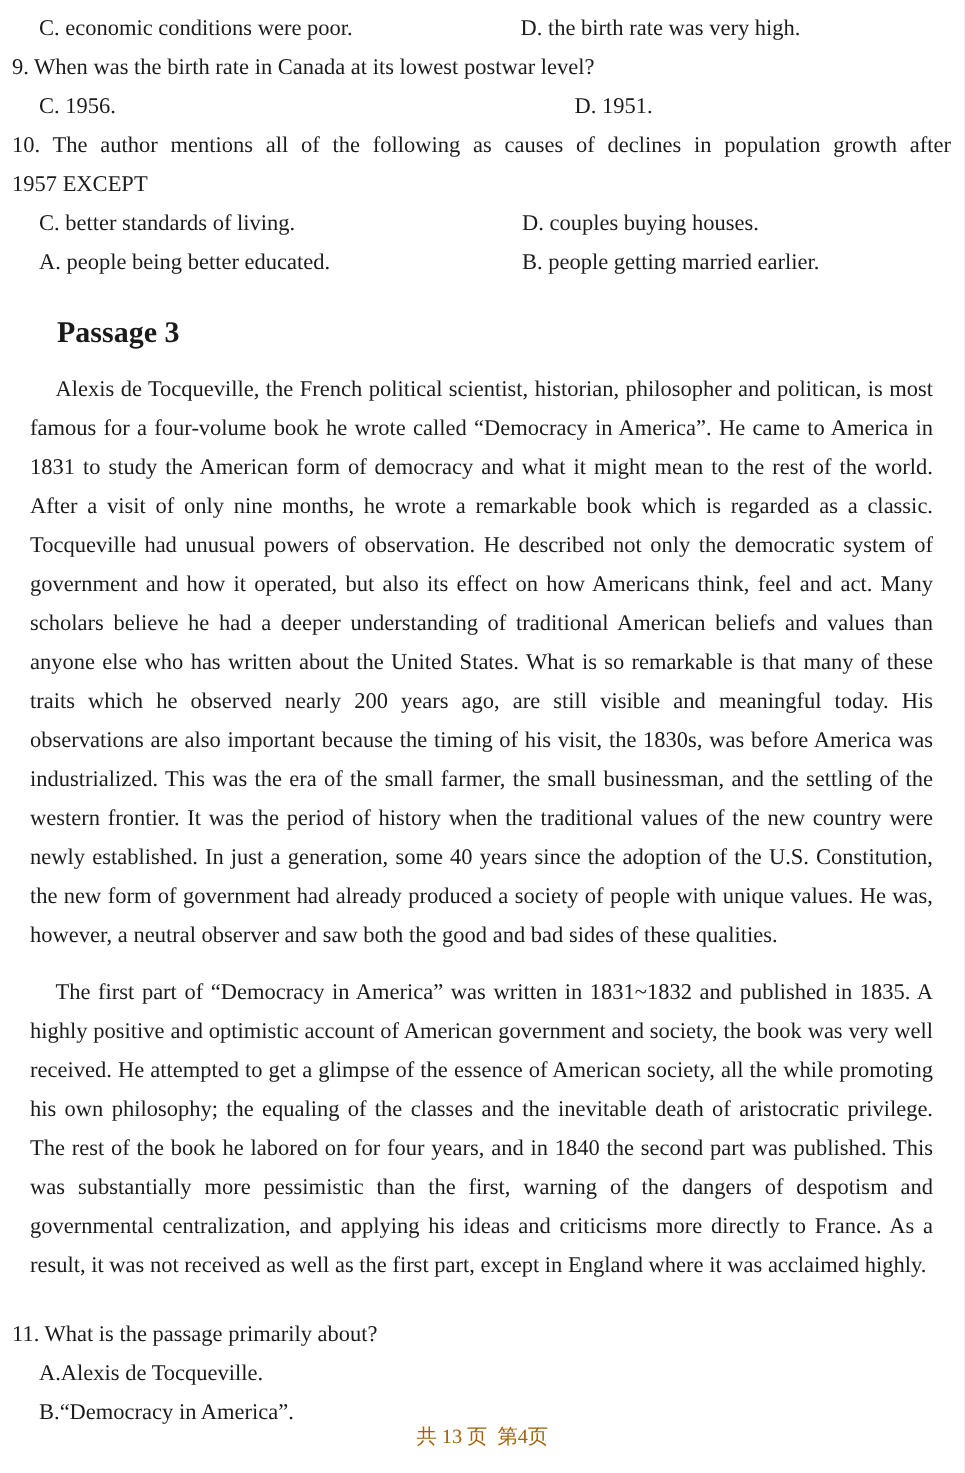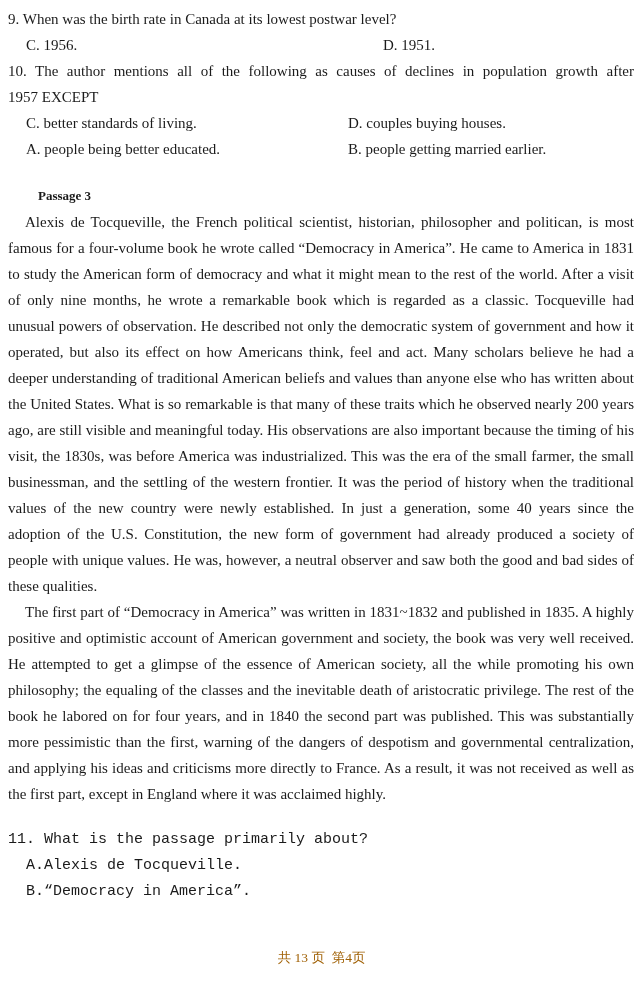--- a/index.html
+++ b/index.html
@@ -40,34 +40,33 @@
   .q-line {
     height: 26px;
     white-space: nowrap;
   }
   .q-just {
     height: 26px;
     text-align: justify;
     text-align-last: justify;
   }
   .passage-title {
-    font-size: 13px;
+    font-size: 20px;
     font-weight: bold;
     margin: 21px 0 0 30px;
     line-height: 26px;
     height: 26px;
   }
   .para {
-    margin: 0;
+    margin: 12px;
     text-align: justify;
     text-indent: 17px;
   }
   .q11-block {
     margin-top: 20px;
-    font-family: Liberation Mono, monospace;
   }
   .opt-line {
     height: 26px;
     margin-left: 18px;
     white-space: nowrap;
   }
   .footer {
     position: absolute;
     left: 0;
     right: 0;
@@ -77,20 +76,24 @@
     line-height: 20px;
     white-space: pre;
     color: #a16207;
   }
 </style>
 </head>
 <body>
 
 <div class="page">
 
+  <div class="opt-row">
+    <span class="opt-left">C. economic conditions were poor.</span>
+    <span class="opt-right r339">D. the birth rate was very high.</span>
+  </div>
 
   <div class="q-line">9. When was the birth rate in Canada at its lowest postwar level?</div>
 
   <div class="opt-row">
     <span class="opt-left">C. 1956.</span>
     <span class="opt-right r375">D. 1951.</span>
   </div>
 
   <div class="q-just">10. The author mentions all of the following as causes of declines in population growth after</div>
   <div class="q-line">1957 EXCEPT</div>

